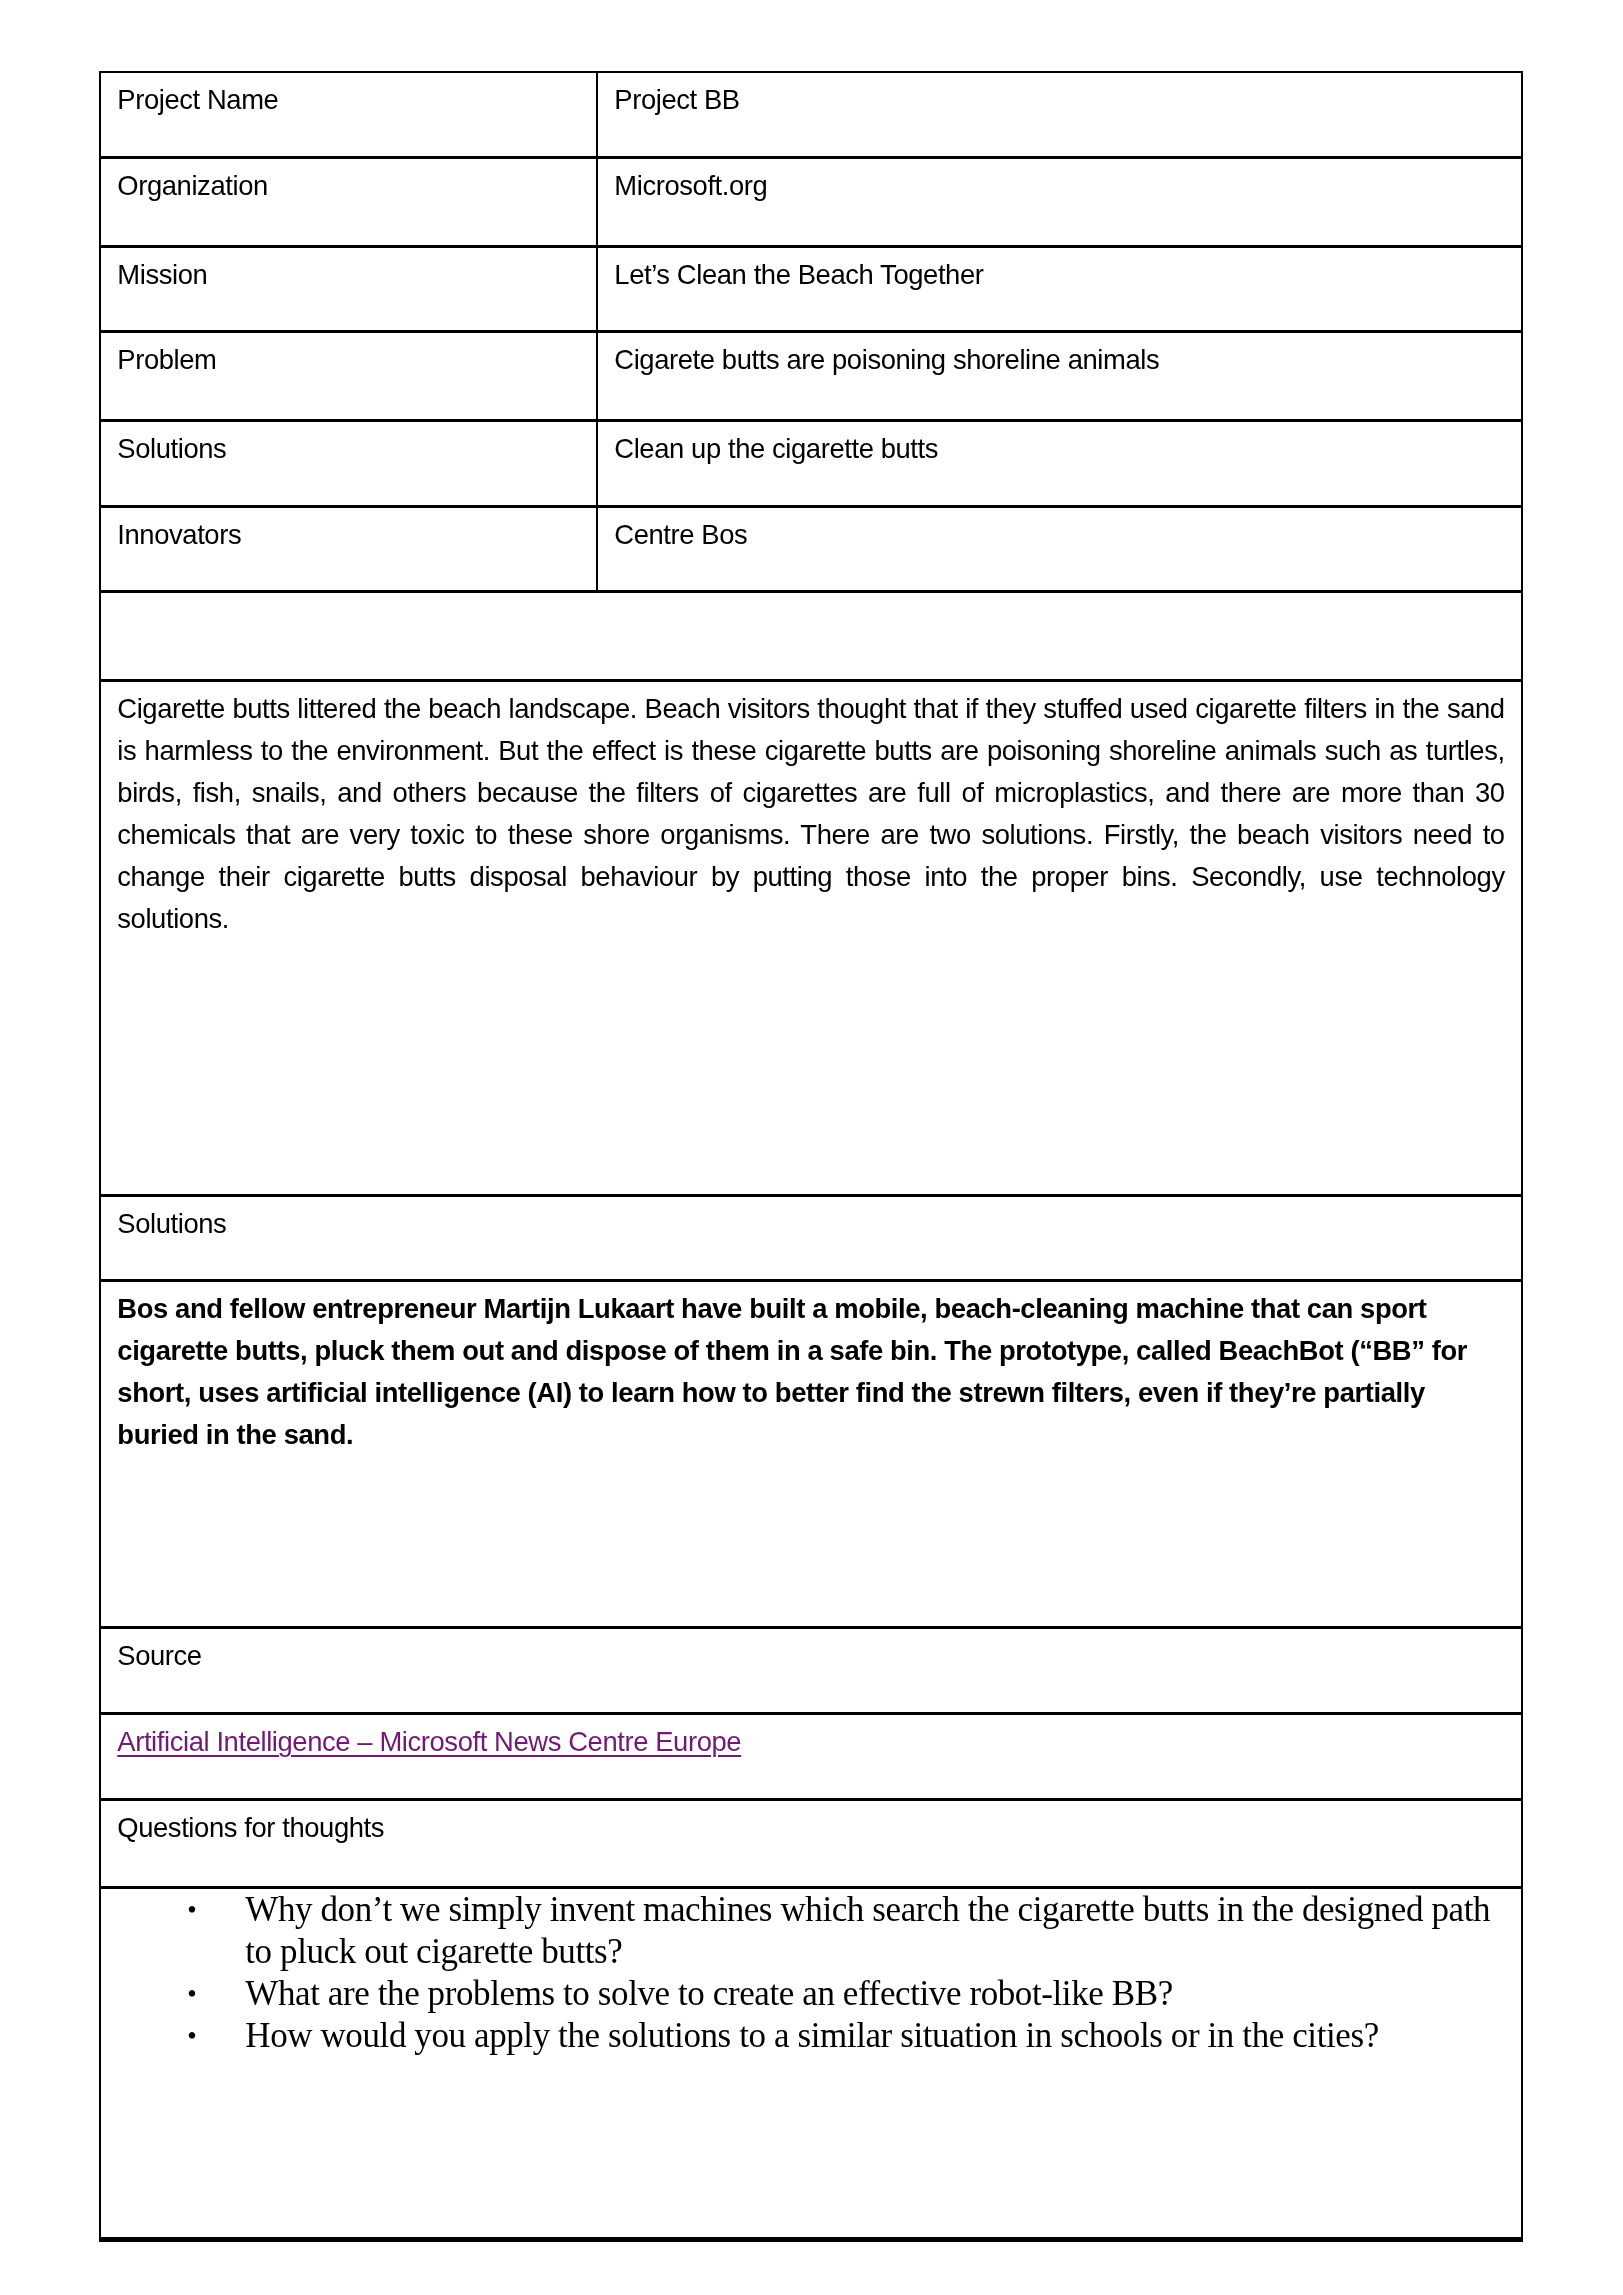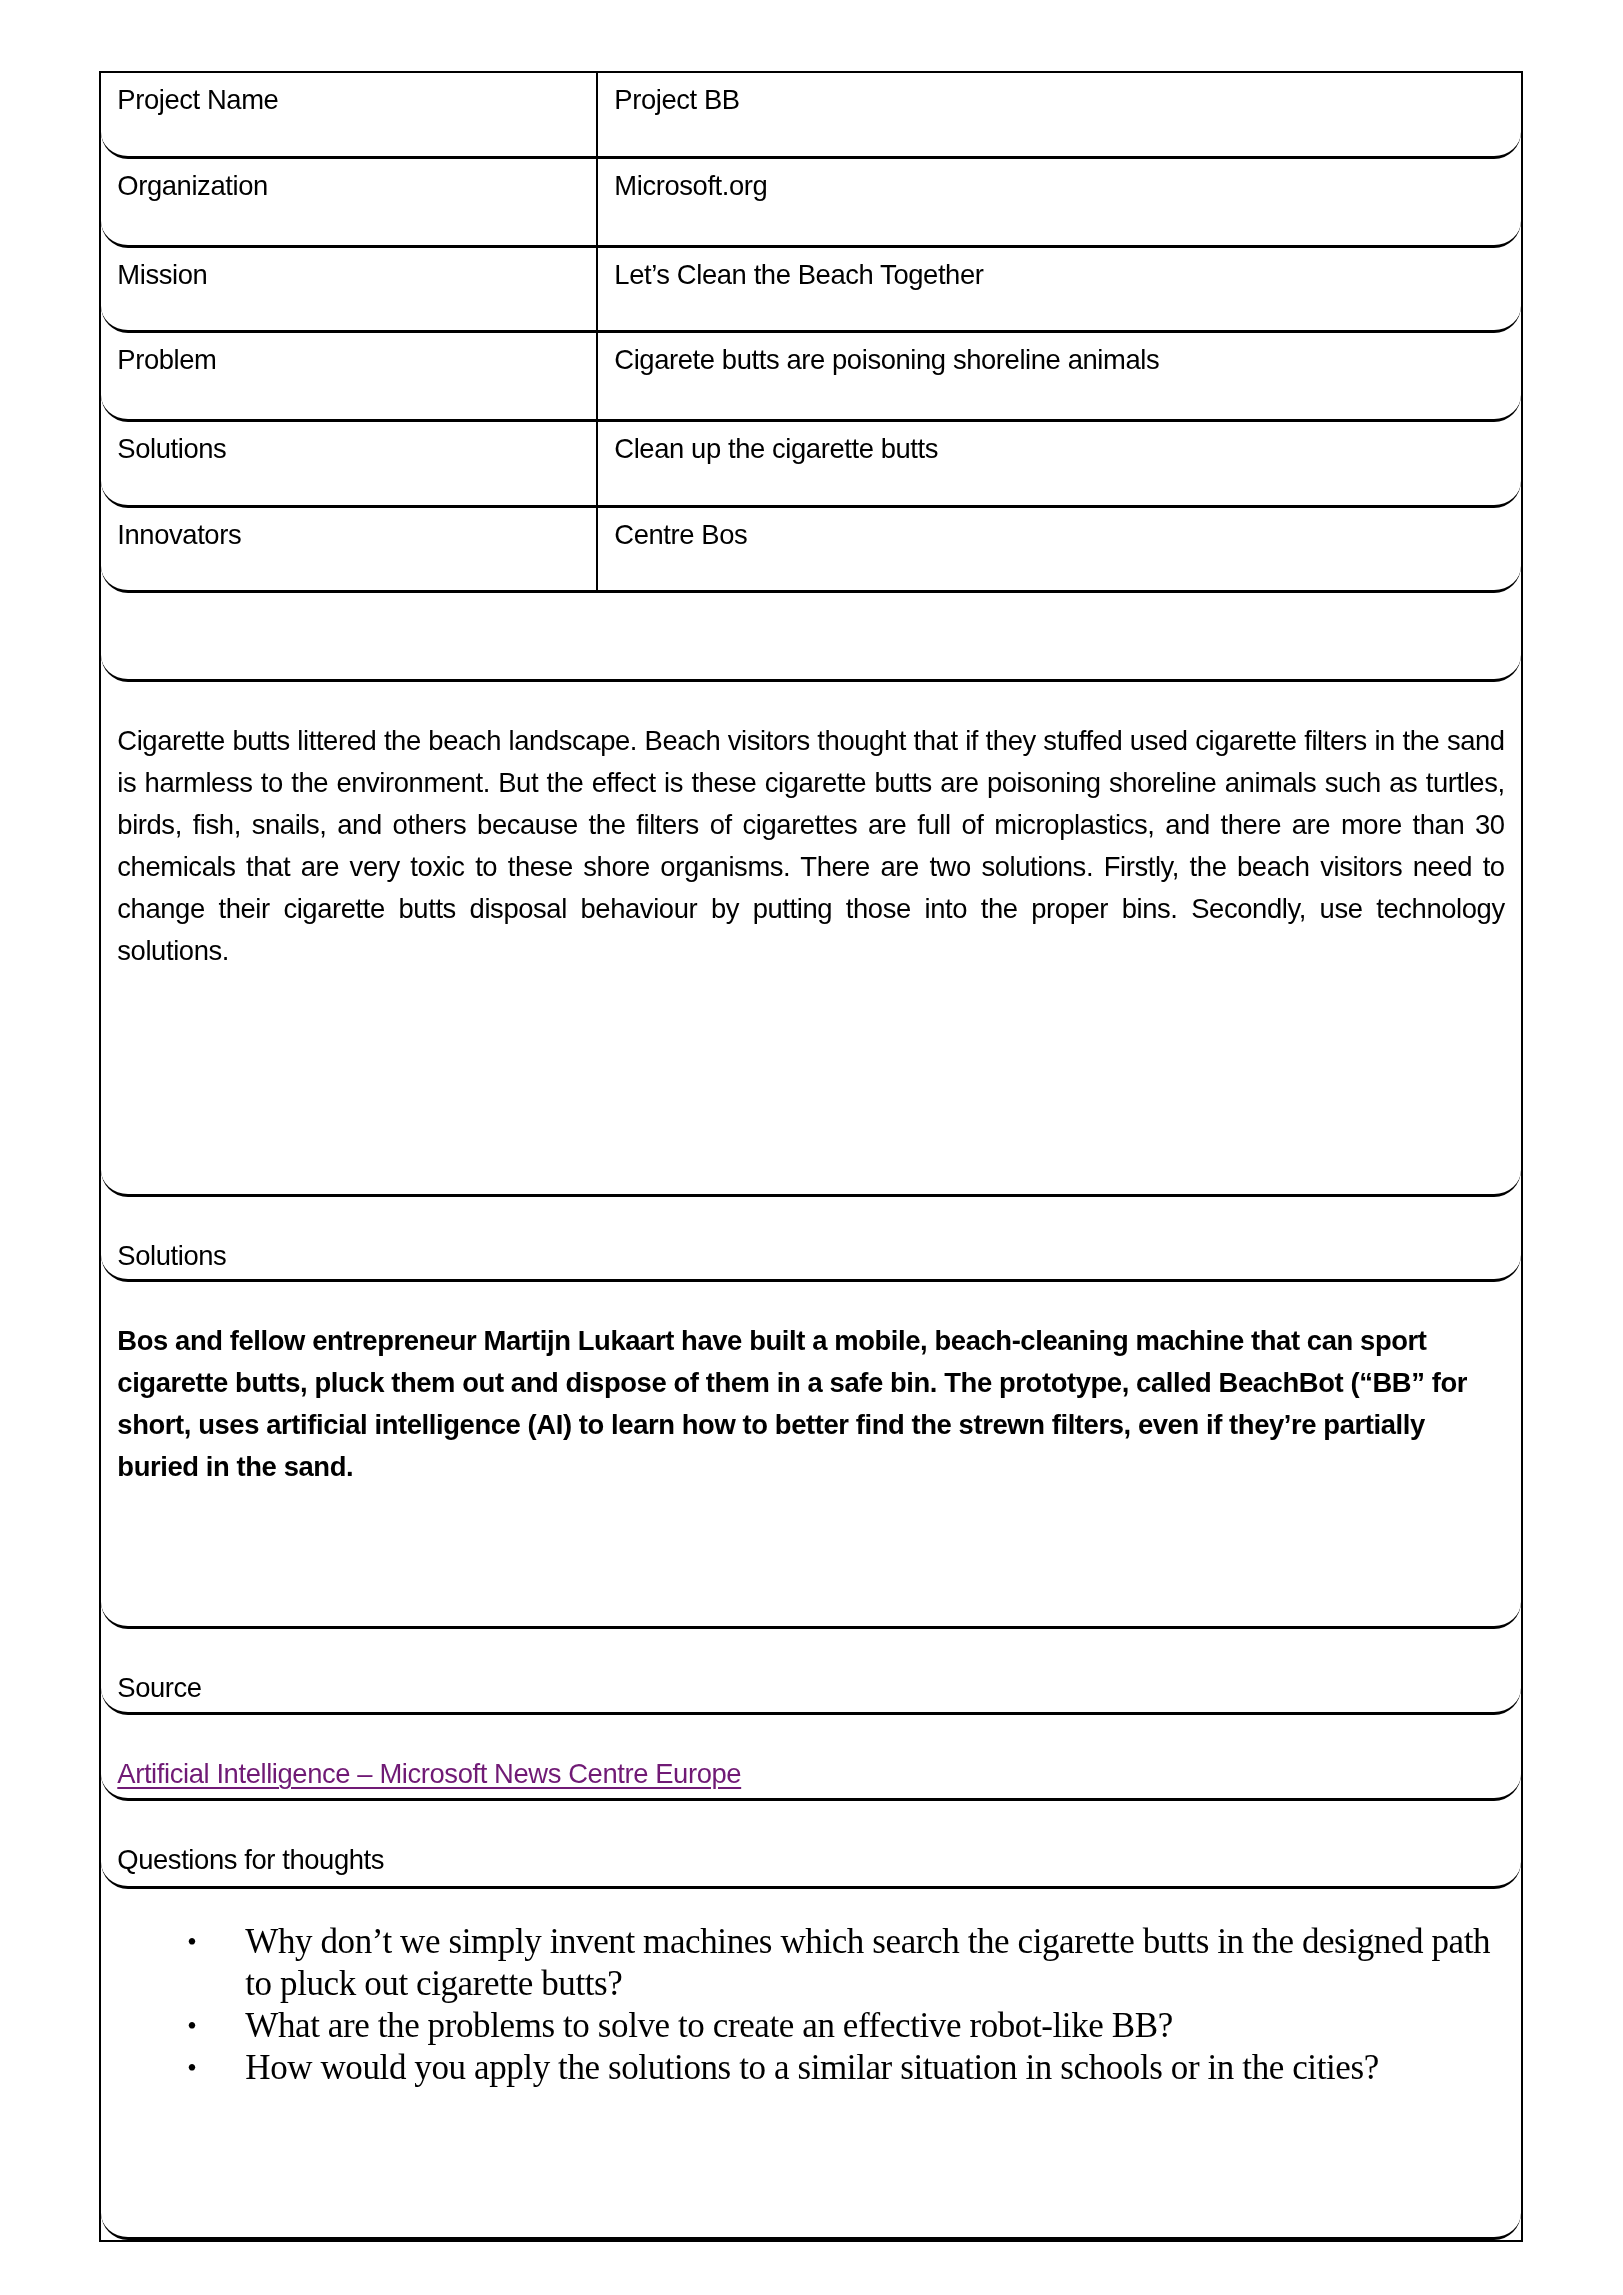--- a/index.html
+++ b/index.html
@@ -1,25 +1,25 @@
 <!DOCTYPE html>
 <html style="font-size:12px"><head>
 <meta charset="utf-8">
 <style>
   html, body { margin: 0; padding: 0; background: #ffffff; }
   body { width: 1624px; height: 2295px; position: relative; overflow: hidden; }
   .sans { font-family: "Liberation Sans", "DejaVu Sans", sans-serif; }
   .serif { font-family: "Liberation Serif", "DejaVu Serif", serif; }
   .tbl { position: absolute; left: 99px; top: 71px; width: 1424px; border: 2.2px solid #000; box-sizing: border-box; }
-  .row { position: relative; box-sizing: border-box; border-bottom: 3px solid #000; display: flex; border-radius: 27px; }
+  .row { position: relative; box-sizing: border-box; border-bottom: 3px solid #000; display: flex; }
   .row:last-child { border-bottom: 3.7px solid #000; }
   .cell { box-sizing: border-box; padding: 6px 16.3px 0 16.3px; font-size: 27.4px; line-height: 42px; color: #000; letter-spacing: -0.4px; }
   .cell.label { width: 497px; border-right: 2.2px solid #000; }
   .cell.value { flex: 1; }
-  .cell.full { flex: 1; margin-top: 32px; }
+  .cell.full { flex: 1; }
   .para { text-align: justify; text-align-last: left; font-size: 27.4px; line-height: 42px; letter-spacing: -0.4px; }
   .para.left { text-align: left; font-weight: bold; }
   .link { color: #0000cc; text-decoration: underline; text-decoration-thickness: 2.2px; text-underline-offset: 4.4px; cursor: pointer; }
   ul.questions { margin: 0; padding: 0 0 0 0; list-style: none; }
   ul.questions li { position: relative; padding-left: 128px; font-size: 35px; line-height: 42px; letter-spacing: -0.4px; color: #000; }
   ul.questions li .bullet { position: absolute; left: 70px; top: 0; font-size: 27px; line-height: 42px; }
 </style>
 </head>
 <body>
 

